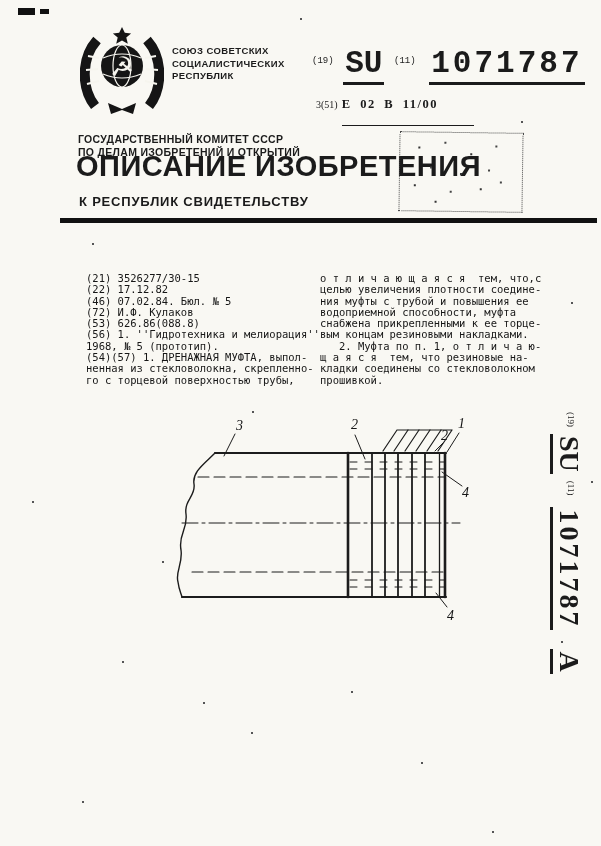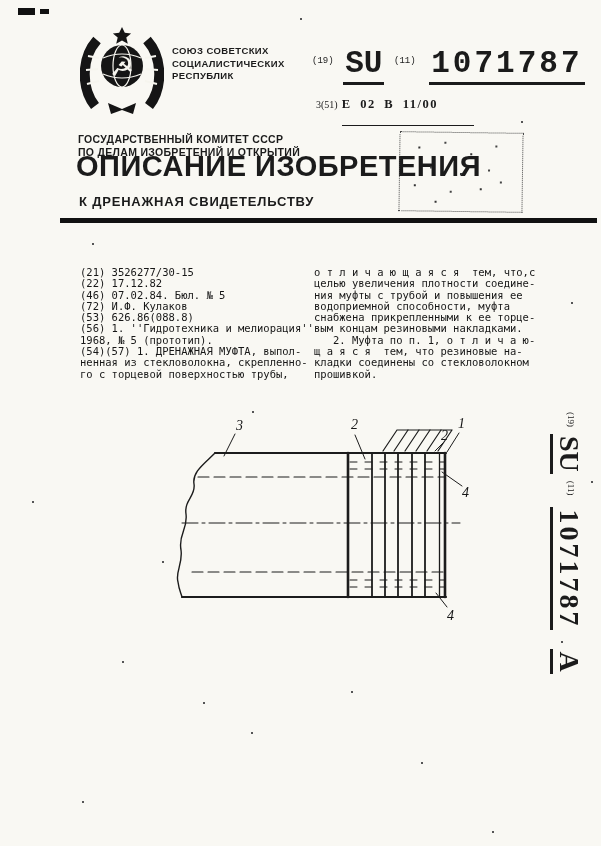--- a/index.html
+++ b/index.html
@@ -35,21 +35,21 @@
     left:399px;top:132px;width:122px;height:78px;
     border:1.4px dotted #4a4a4a; transform:rotate(.8deg);
   }
   .stamp-noise{position:absolute;left:0;top:0;width:2px;height:2px;background:transparent;
     box-shadow:18px 14px 0 #333, 44px 9px 0 #444, 70px 20px 0 #333, 95px 12px 0 #444,
                30px 34px 0 #444, 60px 40px 0 #333, 88px 36px 0 #444, 14px 52px 0 #333,
                50px 58px 0 #444, 80px 55px 0 #333, 100px 48px 0 #444, 35px 68px 0 #333;}
   .bar{left:60px;top:218px;width:537px;height:4.5px;background:#111;}
   
   pre.col{
-    margin:4px; font-family:"DejaVu Sans Mono", monospace;
+    margin:10px; font-family:"DejaVu Sans Mono", monospace;
     font-size:10.5px; line-height:11.3px; color:#161616; white-space:pre;
   }
   .col-left{left:76px;top:263px;}
   .col-right{left:310px;top:263px;}
   
   .figure{left:148px;top:402px;width:350px;height:235px;}
   .figure path, .figure line{stroke:#1c1c1c; fill:none; stroke-linecap:round;}
   .figure text{font-family:"Liberation Serif", serif; font-style:italic; font-size:14px; fill:#161616; stroke:none;}
   
   .side{
@@ -107,21 +107,21 @@
 
   <div class="abs ipc">
     <span class="sm">3(51)</span>
     <span class="cls">E 02 B 11/00</span>
   </div>
 
   <div class="abs committee">ГОСУДАРСТВЕННЫЙ КОМИТЕТ СССР
 ПО ДЕЛАМ ИЗОБРЕТЕНИЙ И ОТКРЫТИЙ</div>
 
   <div class="abs doc-title">ОПИСАНИЕ ИЗОБРЕТЕНИЯ</div>
-  <div class="abs doc-subtitle">К ДРЕНАЖНАЯ СВИДЕТЕЛЬСТВУ</div>
+  <div class="abs doc-subtitle">К РЕСПУБЛИК СВИДЕТЕЛЬСТВУ</div>
 
   <div class="abs stamp">
     <div class="stamp-noise"></div>
   </div>
 
   <div class="abs bar"></div>
 
   <pre class="abs col col-left">(21) 3526277/30-15
 (22) 17.12.82
 (46) 07.02.84. Бюл. № 5

